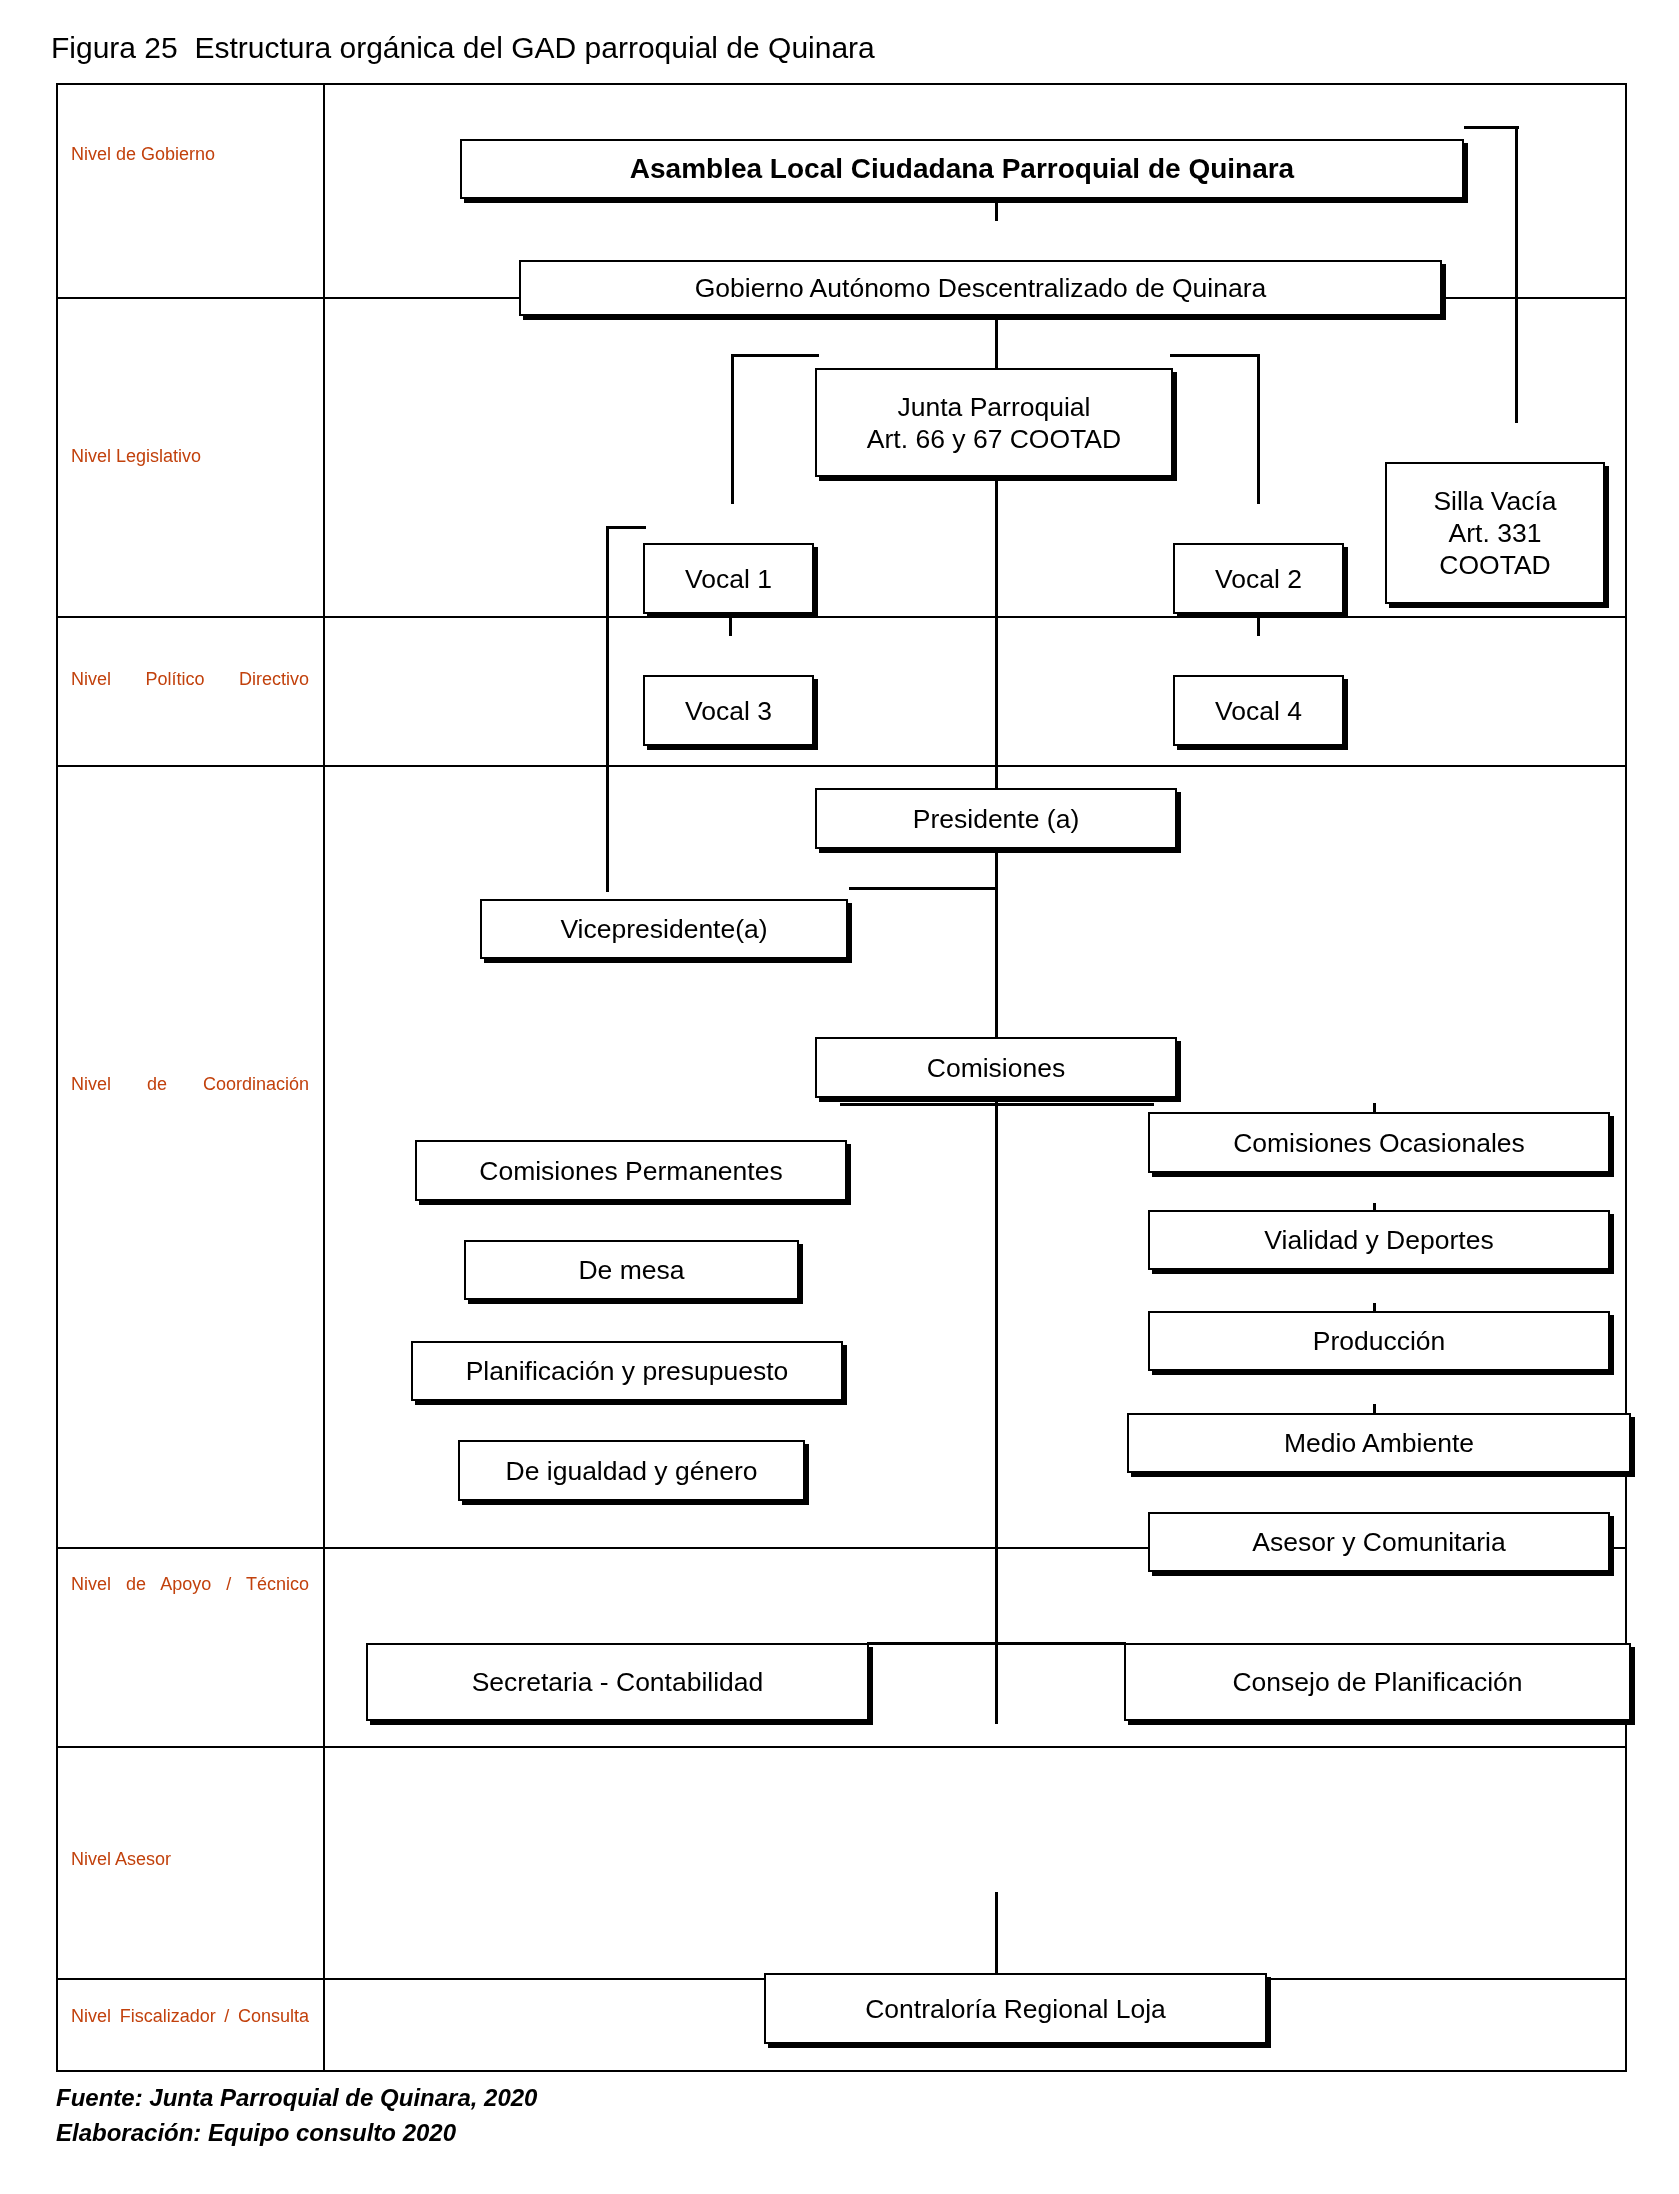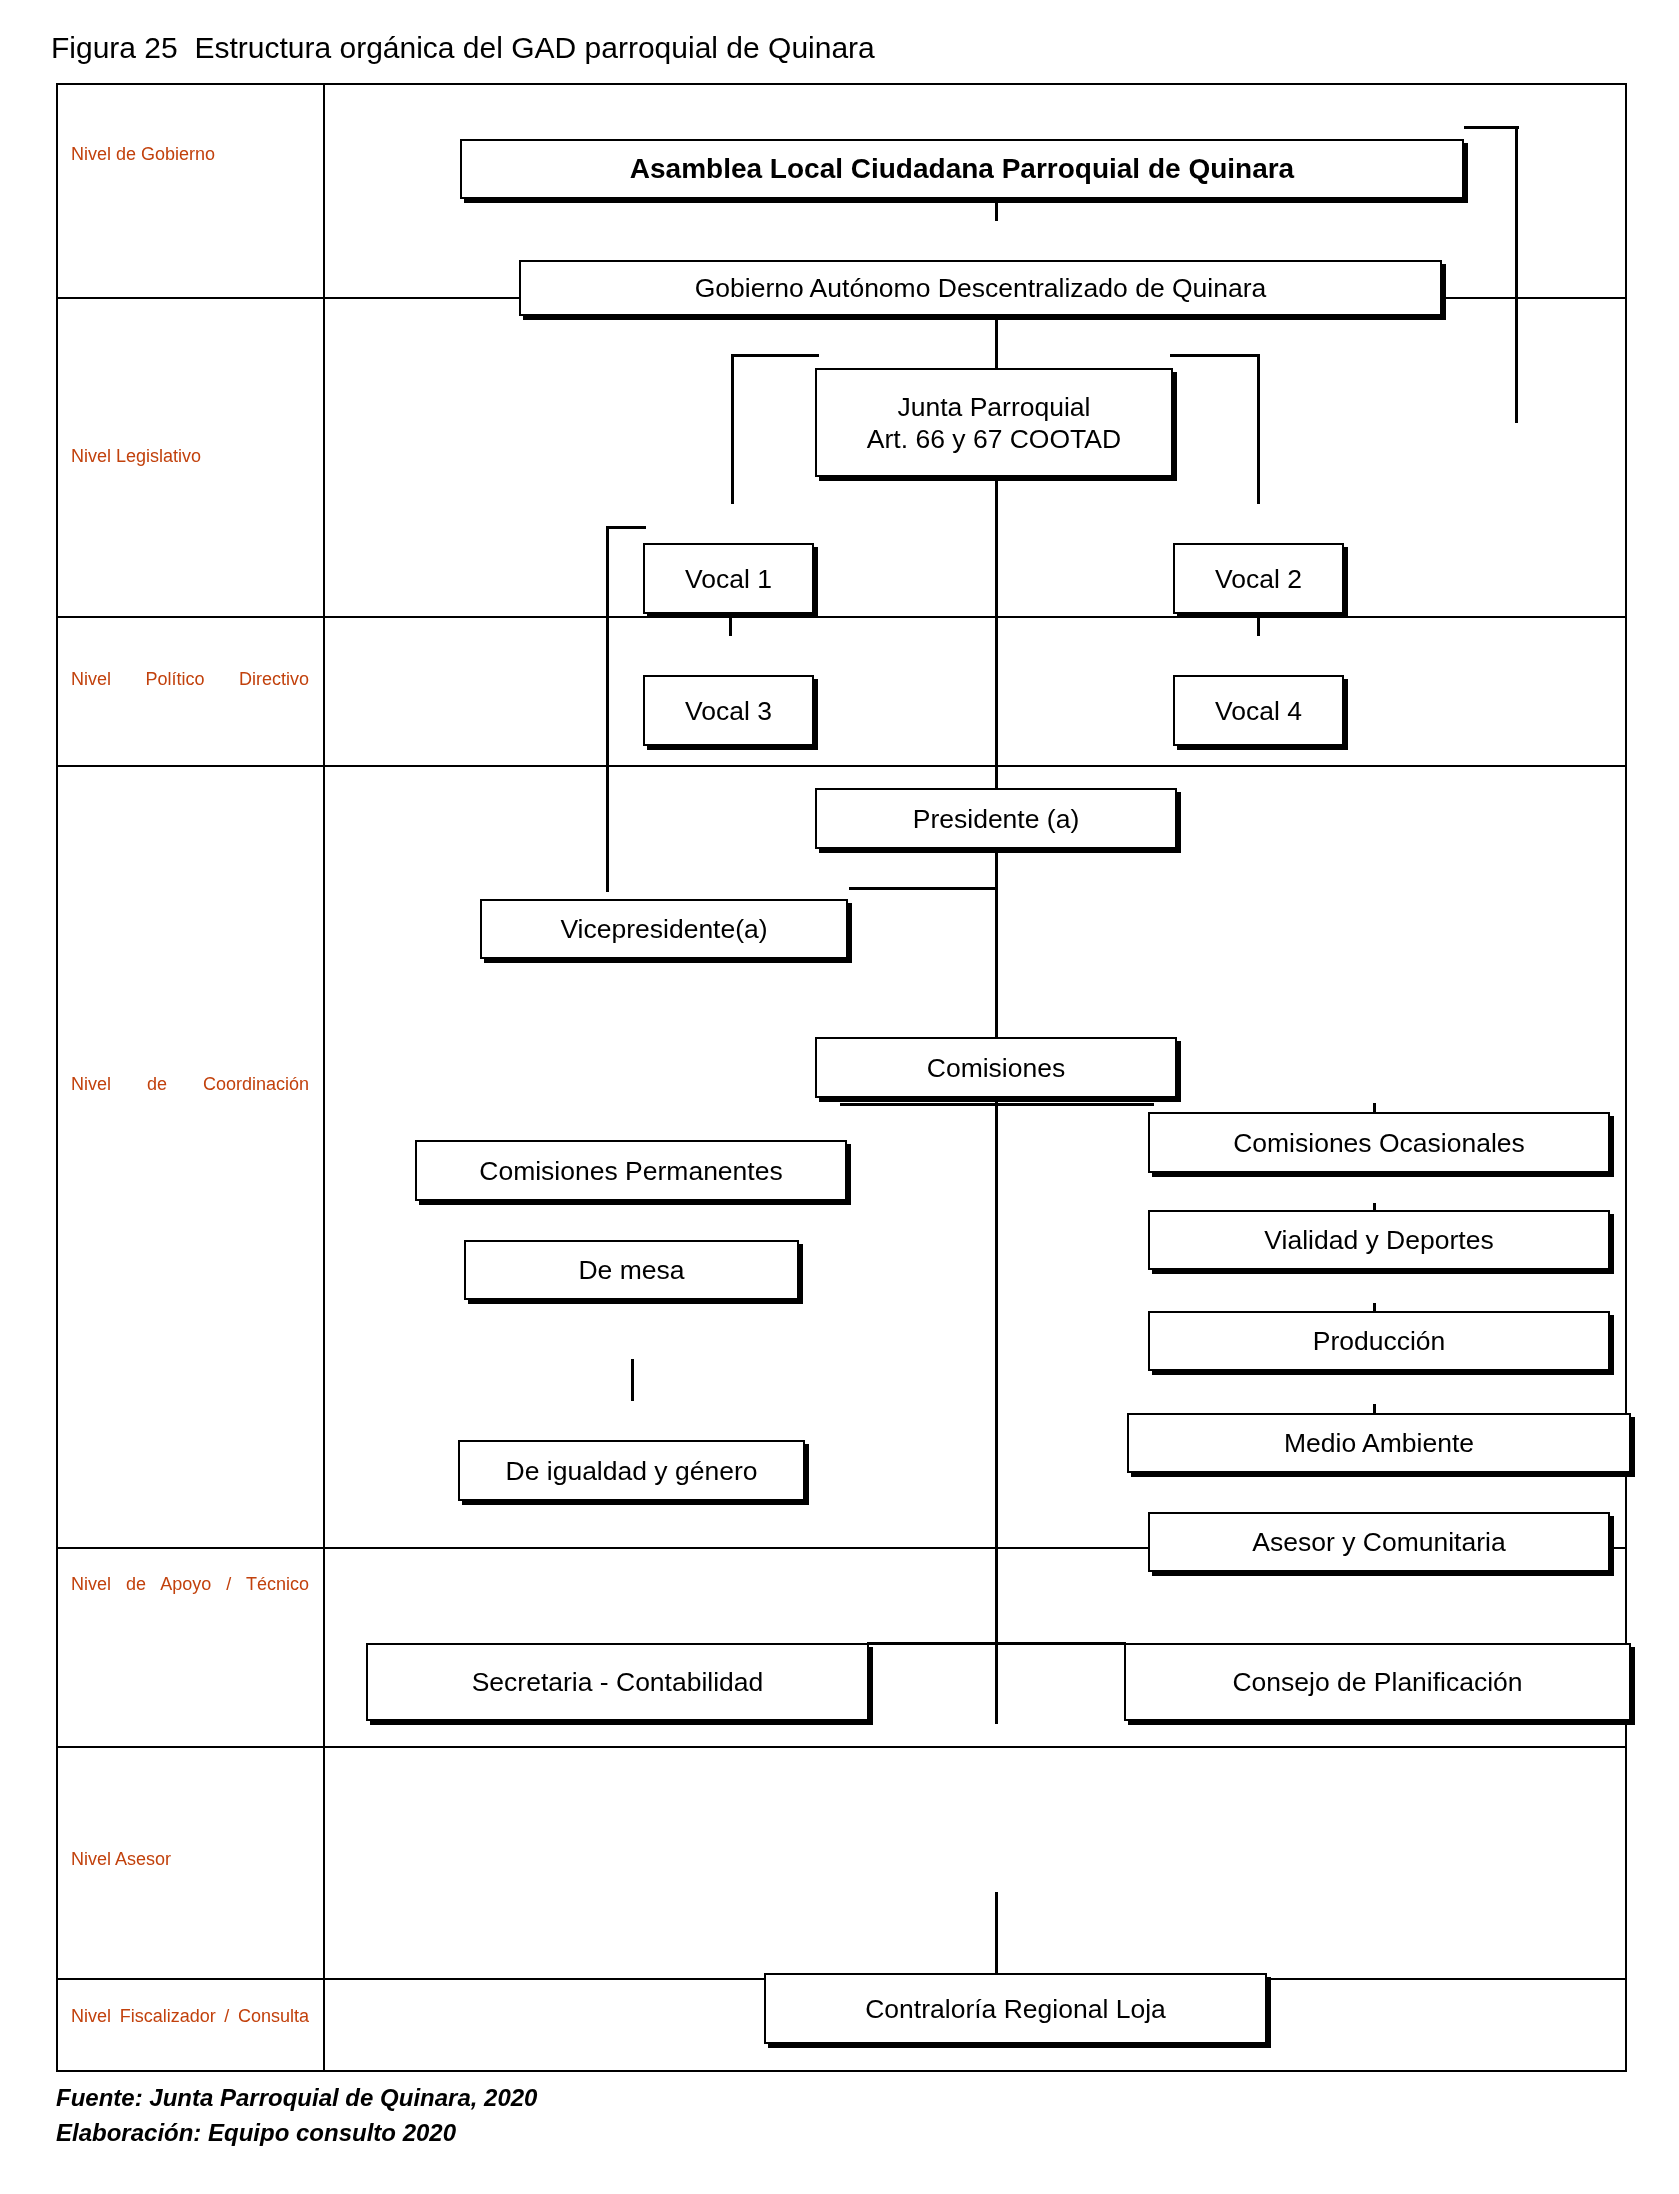--- a/index.html
+++ b/index.html
@@ -132,20 +132,25 @@
 
     <div class="node shadow" style="left:519px;top:220px;width:923px;height:56px">
       <span class="lbl">Gobierno Autónomo Descentralizado de Quinara</span>
       </div>
 
     <div class="node shadow" style="left:815px;top:328px;width:358px;height:109px">
       <span class="lbl">Junta Parroquial
 Art. 66 y 67 COOTAD</span>
       </div>
 
+    <div class="node shadow" style="left:1385px;top:422px;width:220px;height:142px">
+      <span class="lbl">Silla Vacía
+Art. 331
+COOTAD</span>
+      </div>
 
     <div class="node shadow" style="left:643px;top:503px;width:171px;height:71px">
       <span class="lbl">Vocal 1</span>
       </div>
 
     <div class="node shadow" style="left:1173px;top:503px;width:171px;height:71px">
       <span class="lbl">Vocal 2</span>
       </div>
 
     <div class="node shadow" style="left:643px;top:635px;width:171px;height:71px">
@@ -169,20 +174,23 @@
       </div>
 
     <div class="node shadow" style="left:415px;top:1100px;width:432px;height:61px">
       <span class="lbl">Comisiones Permanentes</span>
       </div>
 
     <div class="node shadow" style="left:464px;top:1200px;width:335px;height:60px">
       <span class="lbl">De mesa</span>
       </div>
 
+    <div class="node shadow" style="left:411px;top:1301px;width:432px;height:60px">
+      <span class="lbl">Planificación y presupuesto</span>
+      </div>
 
     <div class="node shadow" style="left:458px;top:1400px;width:347px;height:61px">
       <span class="lbl">De igualdad y  género</span>
       </div>
 
     <div class="node shadow" style="left:1148px;top:1072px;width:462px;height:61px">
       <span class="lbl">Comisiones Ocasionales</span>
       </div>
 
     <div class="node shadow" style="left:1148px;top:1170px;width:462px;height:60px">

